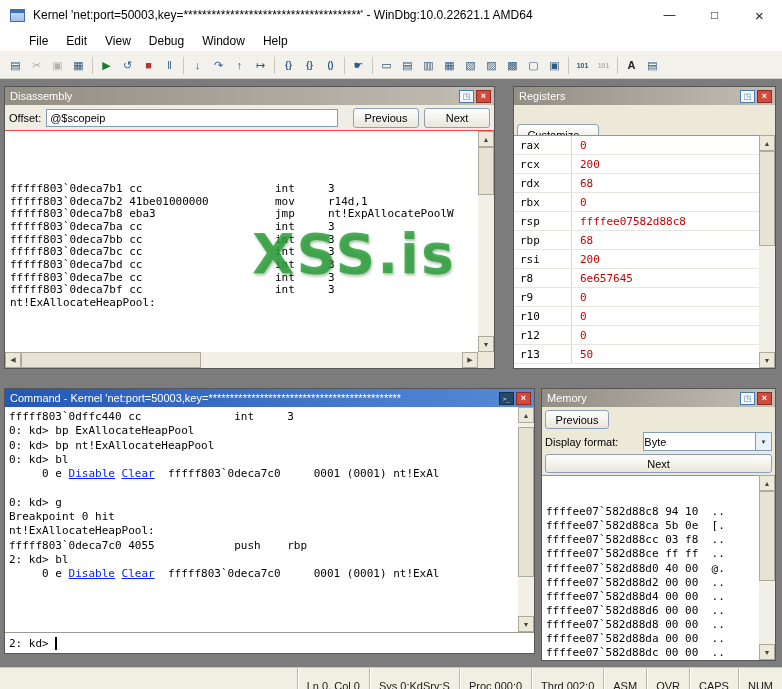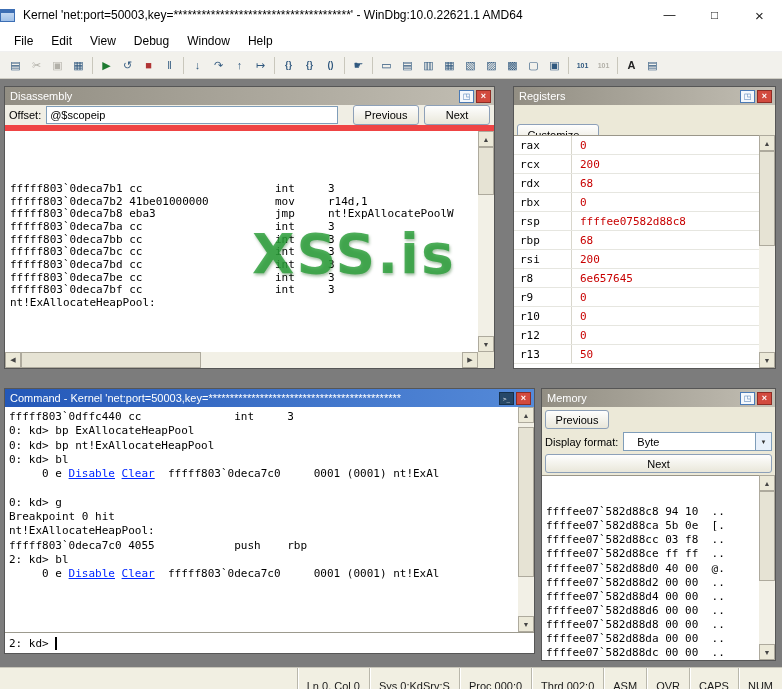--- a/index.html
+++ b/index.html
@@ -1,30 +1,30 @@
 <!DOCTYPE html>
 <html><head>
 <meta charset="utf-8">
 <style>
   * { margin:0; padding:0; box-sizing:border-box; }
   html,body { width:782px; height:689px; overflow:hidden; }
   body { font-family:"Liberation Sans", sans-serif; background:#fff; }
   .app { position:relative; width:782px; height:689px; background:#fff; overflow:hidden; }
 
   
-  .titlebar { position:absolute; top:0; left:0; width:100%; height:30px; background:#fff; display:flex; align-items:center; }
+  .titlebar { position:absolute; top:0; left:0; width:100%; height:30px; background:#fff; display:flex; align-items:center; padding-left:10px; }
   .appicon { width:15px; height:13px; border:1px solid #3c6eb4; background:linear-gradient(#cfe0f5,#9fc0e8); position:relative; flex:none; }
   .appicon::before { content:""; position:absolute; left:0; top:0; right:0; height:3px; background:#3c6eb4; }
   .wtitle { font-size:12px; margin-left:8px; white-space:nowrap; color:#000; }
   .wctrls { margin-left:auto; display:flex; height:100%; }
   .wbtn { width:45px; height:100%; display:flex; align-items:center; justify-content:center; font-size:12px; color:#222; }
   .wbtn.close { font-size:15px; }
 
   
-  .menubar { position:absolute; top:30px; left:0; width:100%; height:22px; background:#fff; display:flex; align-items:center; padding-left:5px; border-bottom:1px solid #f0f0f0; }
+  .menubar { position:absolute; top:30px; left:0; width:100%; height:22px; background:#fff; display:flex; align-items:center; padding-left:20px; border-bottom:1px solid #f0f0f0; }
   .menu-item { font-size:12px; padding:0 9px; line-height:22px; color:#000; }
 
   
   .toolbar { position:absolute; top:52px; left:0; width:100%; height:27px; background:#f2f1ec; border-bottom:1px solid #cfcdc4; display:flex; align-items:center; padding:0 5px; }
   .tb { width:21px; height:21px; display:inline-flex; align-items:center; justify-content:center; font-size:11px; color:#31597f; flex:none; }
   .tb.dis { color:#b2b0a8; }
   .tb.grn { color:#1d7a30; }
   .tb.red { color:#b03434; }
   .tb.dark { color:#222; font-weight:bold; }
   .tb.sm { font-size:7px; font-weight:bold; letter-spacing:0; }
@@ -46,21 +46,21 @@
   .pbody { position:relative; flex:1; background:#ece9d8; overflow:hidden; }
 
   .dis-panel { left:4px; top:7px; width:491px; height:283px; }
   .reg-panel { left:513px; top:7px; width:263px; height:283px; }
   .cmd-panel { left:4px; top:309px; width:531px; height:266px; }
   .mem-panel { left:541px; top:309px; width:235px; height:273px; }
   .lbl { font-size:11px; color:#000; white-space:nowrap; }
   .btn { height:20px; font-size:11px; padding:0 8px; background:linear-gradient(#fefefe,#e9e7da); border:1px solid #8da0b8; border-radius:3px; font-family:"Liberation Sans",sans-serif; color:#000; }
 
   
-  .dis-toolbar { position:absolute; top:0; left:0; right:0; height:26px; background:#f0eee4; display:flex; align-items:center; padding:0 4px; gap:5px; border-bottom:6px solid #ef4444; }
+  .dis-toolbar { position:absolute; top:0; left:0; right:0; height:26px; background:#f0eee4; display:flex; align-items:center; padding:0 4px; gap:5px; border-bottom:1px solid #ef4444; }
   .txt { height:18px; border:1px solid #7f9db9; font-size:11px; padding:0 3px; background:#fff; width:292px; font-family:"Liberation Sans",sans-serif; }
   .dis-toolbar .btn.prev { margin-left:auto; width:66px; padding:0; }
   .dis-toolbar .btn.next { width:66px; padding:0; }
   .dis-listing { position:absolute; top:26px; left:0; right:16px; bottom:16px; background:#fff; font-family:"DejaVu Sans Mono",monospace; font-size:11px; line-height:12.7px; padding:1px 0 0 5px; white-space:pre; overflow:hidden; }
   .dline { height:12.7px; white-space:pre; }
   .db { color:#c80000; }
 
   
   .vsb { position:absolute; width:16px; background:#f2f0e6; }
   .hsb { position:absolute; height:16px; background:#f2f0e6; }
@@ -95,21 +95,21 @@
   .cline { height:14.3px; }
   .cline span { white-space:pre; }
   .clink { color:#0026ff; text-decoration:underline; }
   .cmd-input-row { position:absolute; left:0; right:0; bottom:0; height:21px; background:#fff; border-top:1px solid #9c9a8e; display:flex; align-items:center; padding-left:4px; font-family:"DejaVu Sans Mono",monospace; font-size:11px; }
   .caret { width:2px; height:13px; background:#000; margin-left:6px; animation:blink 1s steps(1) infinite; }
   @keyframes blink { 50% { opacity:0; } }
 
   
   .mem-prev { position:absolute; top:3px; left:3px; width:64px; height:19px; padding:0; }
   .mem-fmt-row { position:absolute; top:25px; left:3px; right:3px; height:19px; display:flex; align-items:center; gap:5px; }
-  .combo { flex:1; height:19px; border:1px solid #7f9db9; background:#fff; display:flex; align-items:center; font-size:11px; padding-left:13px; }
+  .combo { flex:1; height:19px; border:1px solid #7f9db9; background:#fff; display:flex; align-items:center; font-size:11px; padding-left:0;margin-left:20px; }
   .combo-arrow { margin-left:auto; width:16px; height:100%; background:#e8f0fa; border-left:1px solid #7f9db9; display:flex; align-items:center; justify-content:center; font-size:6px; color:#333; }
   .mem-next { position:absolute; top:47px; left:3px; right:3px; height:19px; padding:0; }
   .mem-listing { position:absolute; top:68px; left:0; right:16px; bottom:0; background:#fff; border-top:1px solid #9a9689; font-family:"DejaVu Sans Mono",monospace; font-size:11px; line-height:14.1px; padding:1px 0 0 4px; white-space:pre; overflow:hidden; color:#000; }
   .mem-row { height:14.1px; white-space:pre; }
 
   
   .statusbar { position:absolute; left:0; top:667px; width:782px; height:36px; background:#f1efe2; border-top:1px solid #c8c6ba; display:flex; align-items:stretch; font-size:11px; color:#1a1a1a;text-decoration:underline; }
   .status-fill { flex:1; }
   .status-cells { display:flex; }
   .scell { display:flex; align-items:center; padding:0 9px; border-left:1px solid #b9b7ab; box-shadow:inset 1px 0 0 #fff; white-space:nowrap; }

